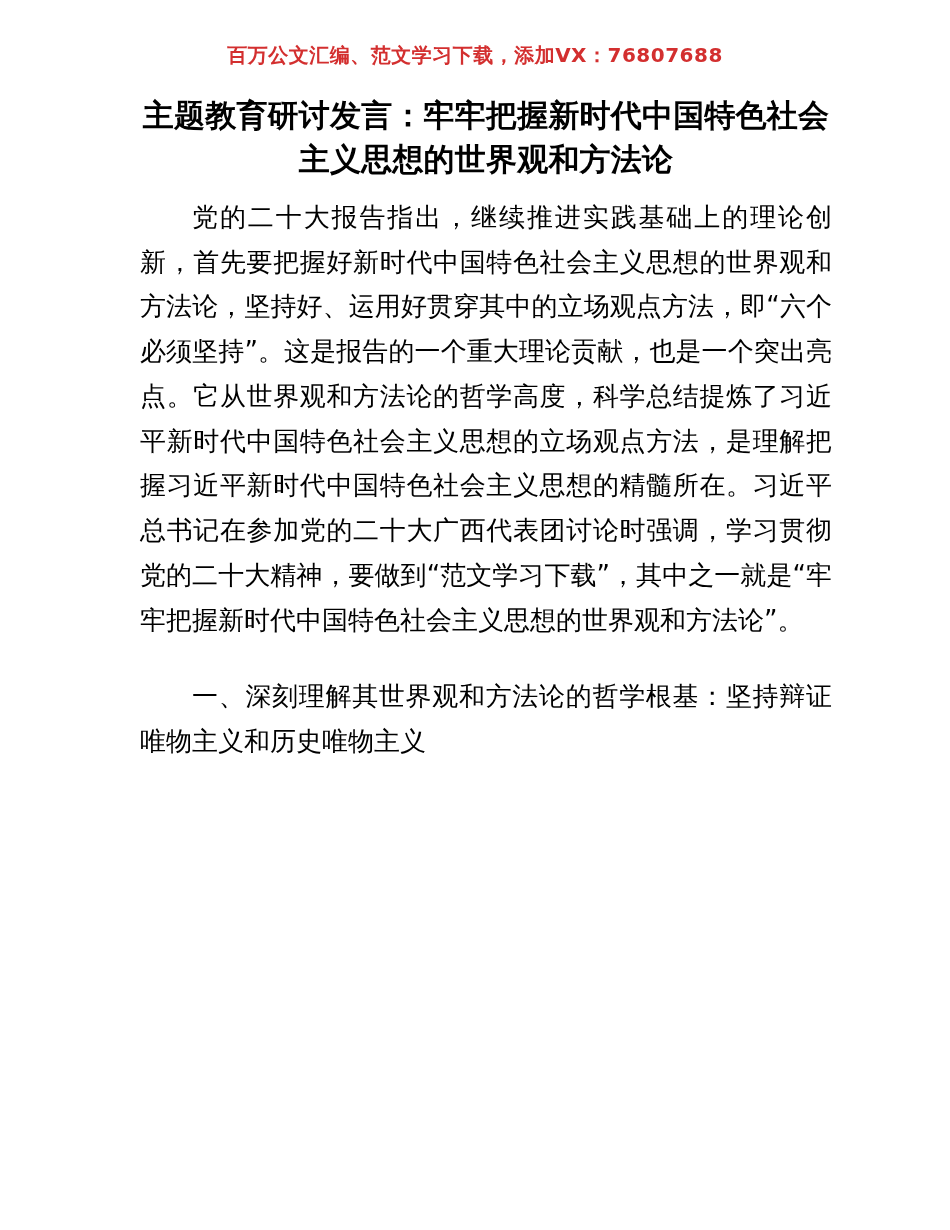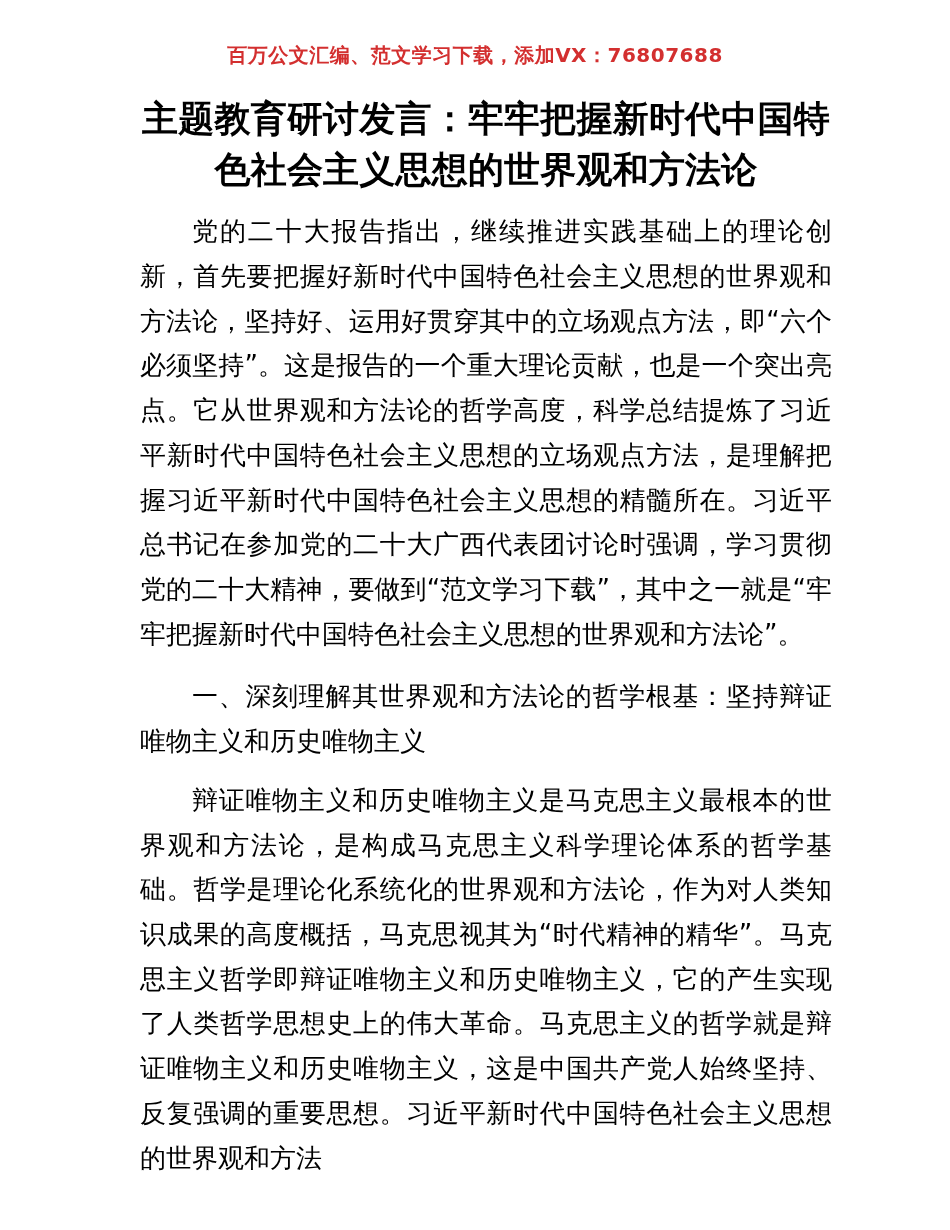--- a/index.html
+++ b/index.html
@@ -30,53 +30,52 @@
     letter-spacing: 0.5px;
     padding-top: 42px;
     padding-bottom: 6px;
     font-family: "DejaVu Sans", "Liberation Sans", sans-serif;
   }
   .doc-body {
     padding: 0 118px 0 140px;
     box-sizing: border-box;
   }
   .doc-title {
-    font-size: 36px;
+    font-size: 31px;
     font-weight: bold;
     line-height: 1.42;
     text-align: center;
     margin: 18px 0 10px 0;
     font-family: "DejaVu Sans", "Liberation Sans", sans-serif;
     letter-spacing: 0.2px;
   }
   .para {
     font-size: 26px;
     line-height: 1.72;
     text-align: justify;
     text-justify: inter-ideograph;
     margin: 14px 0 0 0;
     text-indent: 2em;
     font-family: "DejaVu Sans", "Liberation Sans", sans-serif;
     letter-spacing: 0px;
   }
   .para.heading {
-    margin-top: 18px;
+    margin-top: 32px;
   }
 </style>
 </head>
 <body>
 
 <div class="page">
 
   <div class="watermark">百万公文汇编、范文学习下载，添加VX：76807688</div>
 
   <div class="doc-body">
 
     <h1 class="doc-title">主题教育研讨发言：牢牢把握新时代中国特色社会主义思想的世界观和方法论</h1>
 
     <p class="para">党的二十大报告指出，继续推进实践基础上的理论创新，首先要把握好新时代中国特色社会主义思想的世界观和方法论，坚持好、运用好贯穿其中的立场观点方法，即“六个必须坚持”。这是报告的一个重大理论贡献，也是一个突出亮点。它从世界观和方法论的哲学高度，科学总结提炼了习近平新时代中国特色社会主义思想的立场观点方法，是理解把握习近平新时代中国特色社会主义思想的精髓所在。习近平总书记在参加党的二十大广西代表团讨论时强调，学习贯彻党的二十大精神，要做到“范文学习下载”，其中之一就是“牢牢把握新时代中国特色社会主义思想的世界观和方法论”。</p>
 
     <p class="para heading">一、深刻理解其世界观和方法论的哲学根基：坚持辩证唯物主义和历史唯物主义</p>
 
-    <p class="para">辩证唯物主义和历史唯物主义是马克思主义最根本的世界观和方法论，是构成马克思主义科学理论体系的哲学基础。哲学是理论化系统化的世界观和方法论，作为对人类知识成果的高度概括，马克思视其为“时代精神的精华”。马克思主义哲学即辩证唯物主义和历史唯物主义，它的产生实现了人类哲学思想史上的伟大革命。马克思主义的哲学就是辩证唯物主义和历史唯物主义，这是中国共产党人始终坚持、反复强调的重要思想。习近平新时代中国特色社会主义思想的世界观和方法</p>
 
   </div>
 </div>
 
 </body></html>

